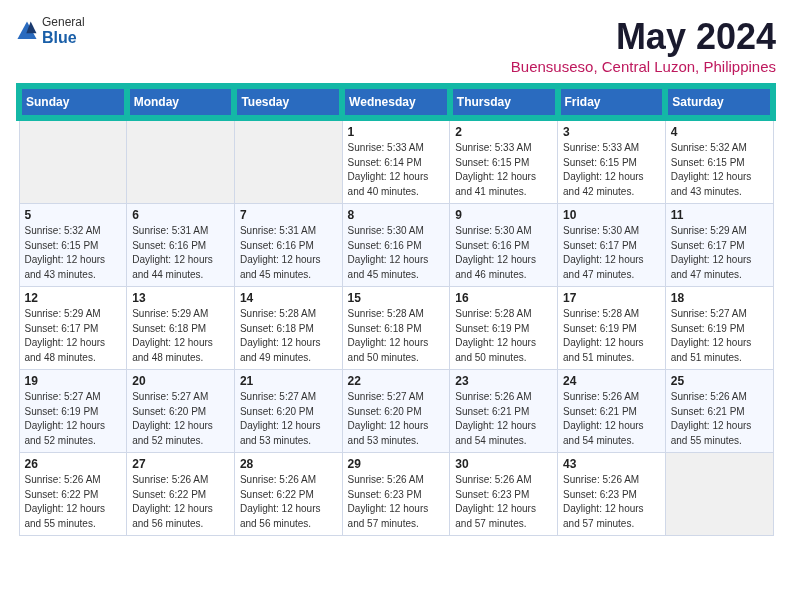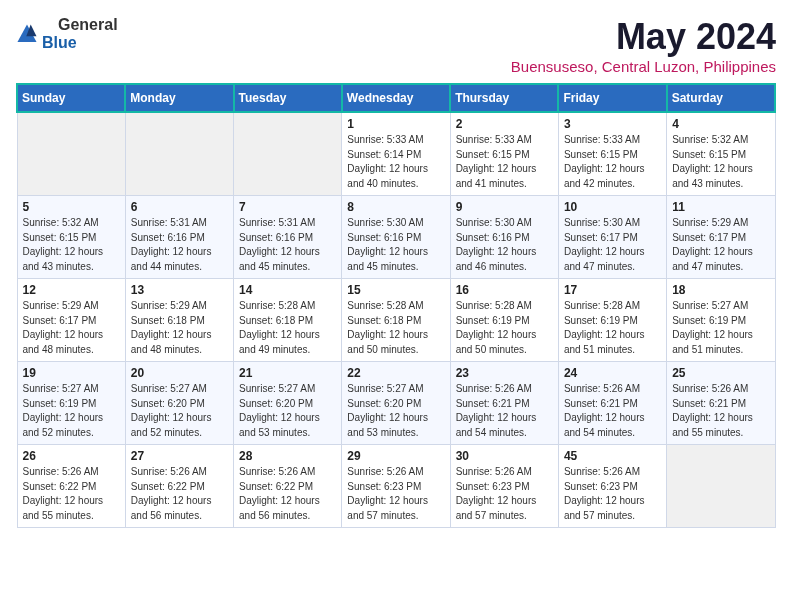--- a/index.html
+++ b/index.html
@@ -45,21 +45,21 @@
     }
     thead tr {
       background-color: #2a6bbf;
     }
     thead th {
       color: #fff;
       font-size: 12px;
       font-weight: bold;
       padding: 6px 4px;
       text-align: left;
-      border: 2px solid #14b8a6;
+      border: 6px solid #14b8a6;
     }
     tbody tr {
       background: #fff;
     }
     tbody tr:nth-child(even) {
       background: #f5f8ff;
     }
     tbody td {
       vertical-align: top;
       font-size: 10.5px;
@@ -85,21 +85,21 @@
 </head>
 <body>
 
 <div class="header-area">
   <div class="logo">
     <svg class="logo-icon" viewBox="0 0 30 30" xmlns="http://www.w3.org/2000/svg">
       <polygon points="15,2 28,26 2,26" fill="#2a6bbf"></polygon>
       <polygon points="20,2 28,18 14,18" fill="#1a3a6e"></polygon>
     </svg>
     <div>
-      <div style="font-size:16px;font-weight:bold;color:#333;line-height:1.1;margin-left:16px;">General</div>
+      <div style="font-size:12px;font-weight:normal;color:#333;line-height:1.1;">General</div>
       <div style="font-size:16px;font-weight:bold;color:#1a5fa8;line-height:1.1;">Blue</div>
     </div>
   </div>
   <div class="title-area">
     <div class="month-title">May 2024</div>
     <div class="location-title">Buensuseso, Central Luzon, Philippines</div>
   </div>
 </div>
 
 <table>
@@ -331,21 +331,21 @@
 and 57 minutes.</div>
         </td>
         <td>
           <div class="day-number">30</div>
           <div class="day-info" style="white-space: pre-line;">Sunrise: 5:26 AM
 Sunset: 6:23 PM
 Daylight: 12 hours
 and 57 minutes.</div>
         </td>
         <td>
-          <div class="day-number">45</div>
+          <div class="day-number">43</div>
           <div class="day-info" style="white-space: pre-line;">Sunrise: 5:26 AM
 Sunset: 6:23 PM
 Daylight: 12 hours
 and 57 minutes.</div>
         </td>
         <td class="empty-cell"></td>
       </tr>
     </tbody>
 </table>
 

